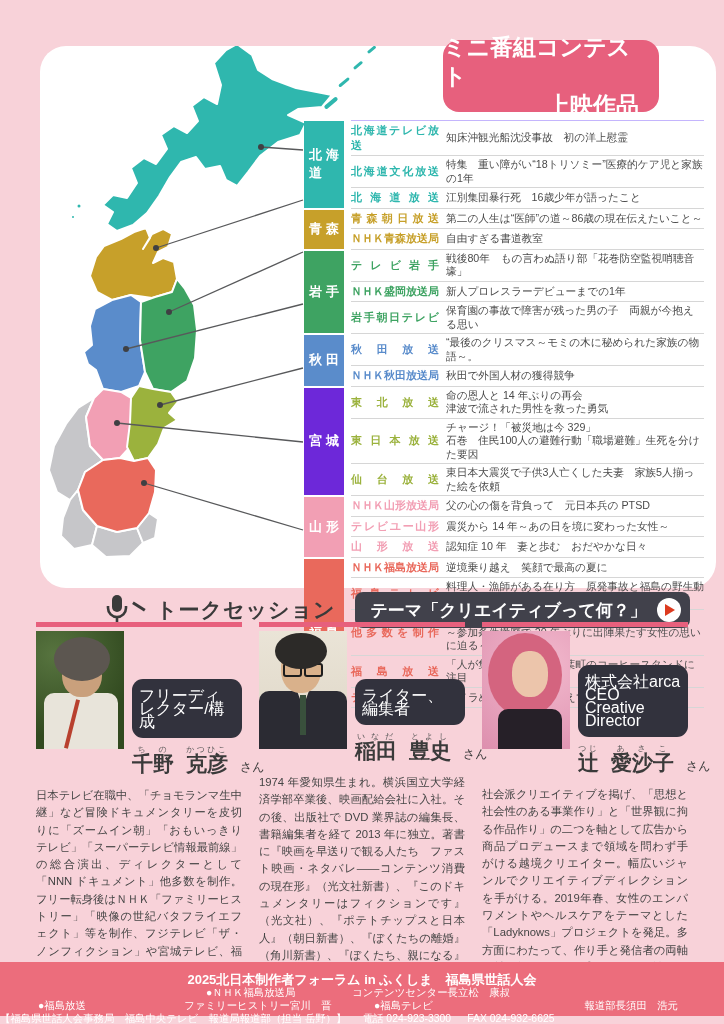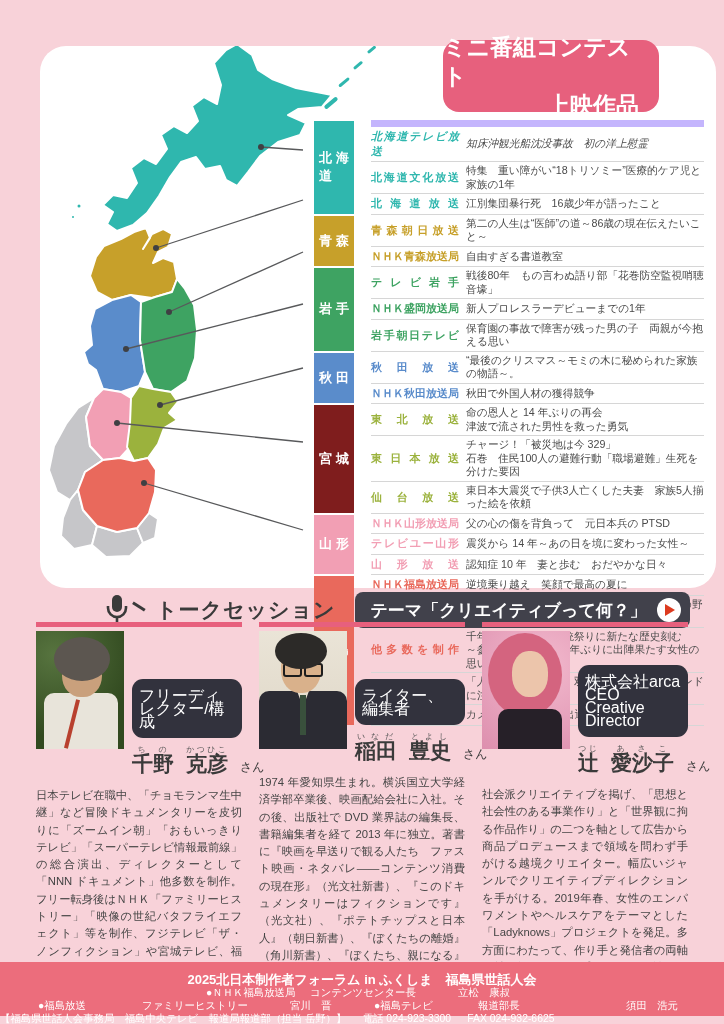--- a/index.html
+++ b/index.html
@@ -9,26 +9,26 @@
   .map-svg{position:absolute;left:0;top:0;width:676px;height:542px;}
 
   .title-box{position:absolute;left:443px;top:40px;width:216px;height:72px;background:#e7607d;
              border-radius:16px;color:#fff;font-weight:bold;display:flex;flex-direction:column;
              justify-content:center;align-items:flex-end;padding-right:20px;box-sizing:border-box;}
   .title-box .l1{font-size:23px;line-height:29px;}
   .title-box .l2{font-size:23px;line-height:29px;}
 
   .plist{position:absolute;left:264px;top:74px;width:400px;}
   .group{display:flex;}
-  .plabel{flex:0 0 40px;width:40px;margin:1px 10px;display:flex;align-items:center;}
+  .plabel{flex:0 0 40px;width:40px;margin:1px 0;display:flex;align-items:center;}
   .plabel span{display:block;width:100%;padding:0 5px;box-sizing:border-box;color:#fff;font-weight:bold;
                font-size:13px;text-align:justify;text-align-last:justify;}
   .rows{flex:1;margin-left:7px;min-width:0;}
   .row{display:flex;align-items:center;gap:7px;border-bottom:1px solid #d6d6d6;padding:2px 0;min-height:15.5px;}
-  .group:first-child .row:first-child{border-top:7px solid #c4b5fd;font-style:italic;}
+  .group:first-child .row:first-child{border-top:1px solid #c4b5fd;}
   .station{flex:0 0 88px;width:88px;font-size:11px;font-weight:bold;text-align:justify;text-align-last:justify;}
   .program{font-size:10.7px;color:#4a4a4a;line-height:13.5px;white-space:pre-line;}
 
   .talk{position:absolute;left:104px;top:592px;display:flex;align-items:center;}
   .mic-wrap{display:flex;align-items:flex-end;}
   .accent{width:14px;height:2.5px;background:#3a3a3a;transform:rotate(32deg);margin:0 4px 8px 2px;}
   .talk-heading{font-size:21px;font-weight:bold;color:#3a3a3a;letter-spacing:1px;margin-left:6px;}
   .badge{margin-left:20px;background:#41414b;border-radius:8px;color:#fff;font-weight:bold;font-size:17px;
          padding:6px 9px 6px 15px;display:flex;align-items:center;gap:10px;}
   .play{width:24px;height:24px;background:#fff;border-radius:50%;display:flex;align-items:center;justify-content:center;}
@@ -67,21 +67,21 @@
   .name-row rt{font-size:8px;font-weight:normal;color:#555;letter-spacing:2px;}
   .suffix{font-size:12px;font-weight:normal;padding-bottom:2px;}
   .bio{margin-top:9px;font-size:11.3px;line-height:17.3px;color:#454545;text-align:justify;}
 
   .footer{position:absolute;left:0;top:962px;width:724px;height:54px;background:#ec6d7c;color:#fff;
           box-sizing:border-box;padding-top:10px;}
   .ftitle{text-align:center;font-weight:bold;font-size:13px;line-height:15px;}
   .frow{display:flex;justify-content:center;gap:24px;font-size:10.4px;line-height:12.5px;}
   .fitem{display:flex;width:312px;}
   .fitem .org{width:104px;}
-  .fitem .role{width:148px;}
+  .fitem .role{width:148px;text-align:right;}
   .fcontact{text-align:left;font-size:10.4px;line-height:12.5px;margin-top:1px;}
 </style>
 </head>
 <body>
 
 <div class="page">
 
   <div class="card">
     <svg class="map-svg" viewBox="40 46 676 542">
 
@@ -197,21 +197,21 @@
               <span class="station" style="color: rgb(90, 140, 203);">秋田放送</span>
               <span class="program">“最後のクリスマス～モミの木に秘められた家族の物語～。</span>
             </div>
             <div class="row">
               <span class="station" style="color: rgb(90, 140, 203);">ＮＨＫ秋田放送局</span>
               <span class="program">秋田で外国人材の獲得競争</span>
             </div>
           </div>
         </div>
         <div class="group">
-          <div class="plabel" style="background: #7f1d1d;">
+          <div class="plabel" style="background: #6d28d9;">
             <span>宮城</span>
           </div>
           <div class="rows">
             <div class="row">
               <span class="station" style="color: rgb(155, 178, 61);">東北放送</span>
               <span class="program">命の恩人と 14 年ぶりの再会
 津波で流された男性を救った勇気</span>
             </div>
             <div class="row">
               <span class="station" style="color: rgb(155, 178, 61);">東日本放送</span>

